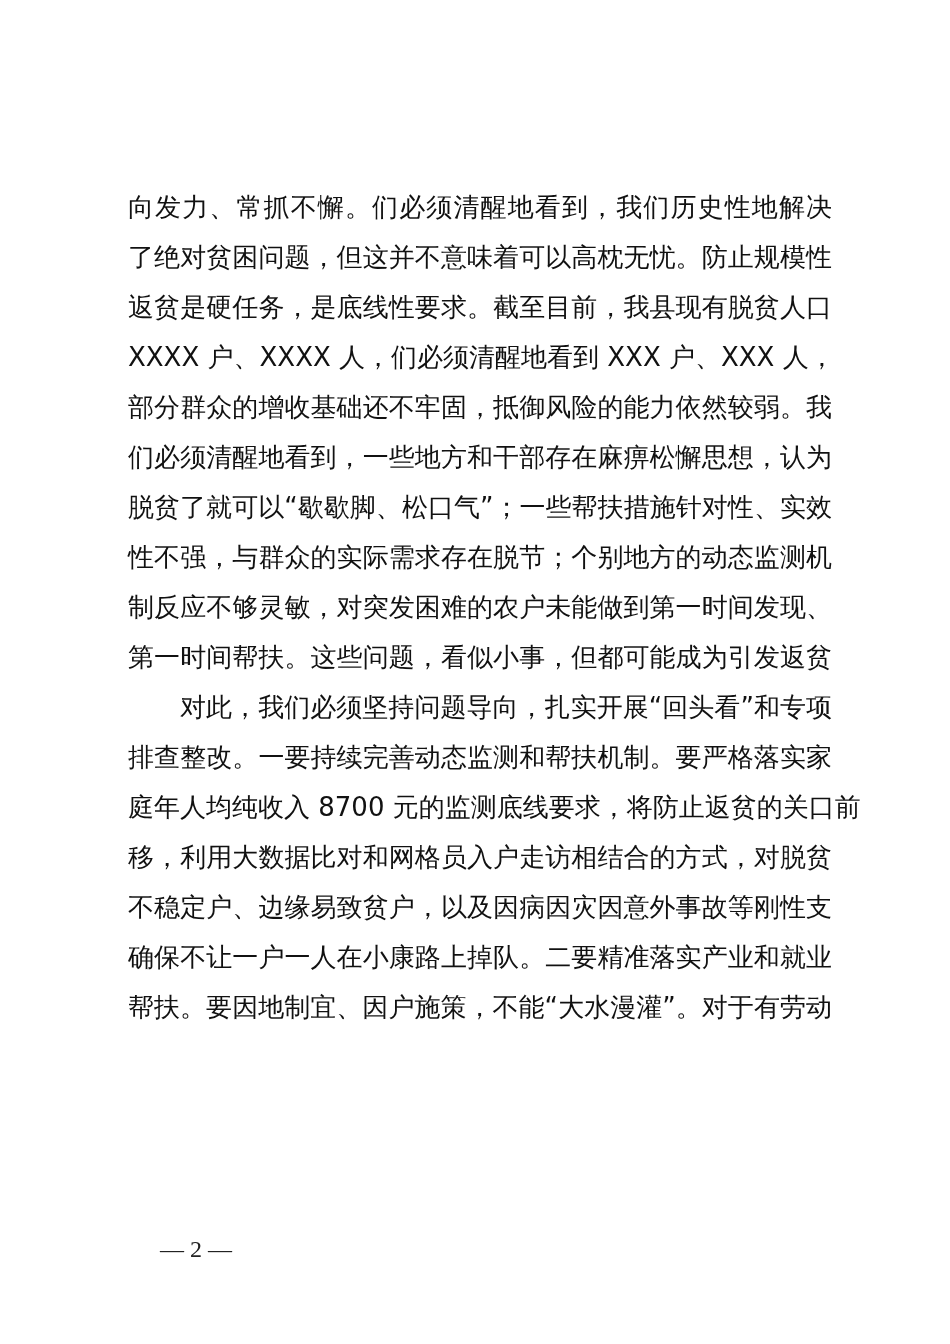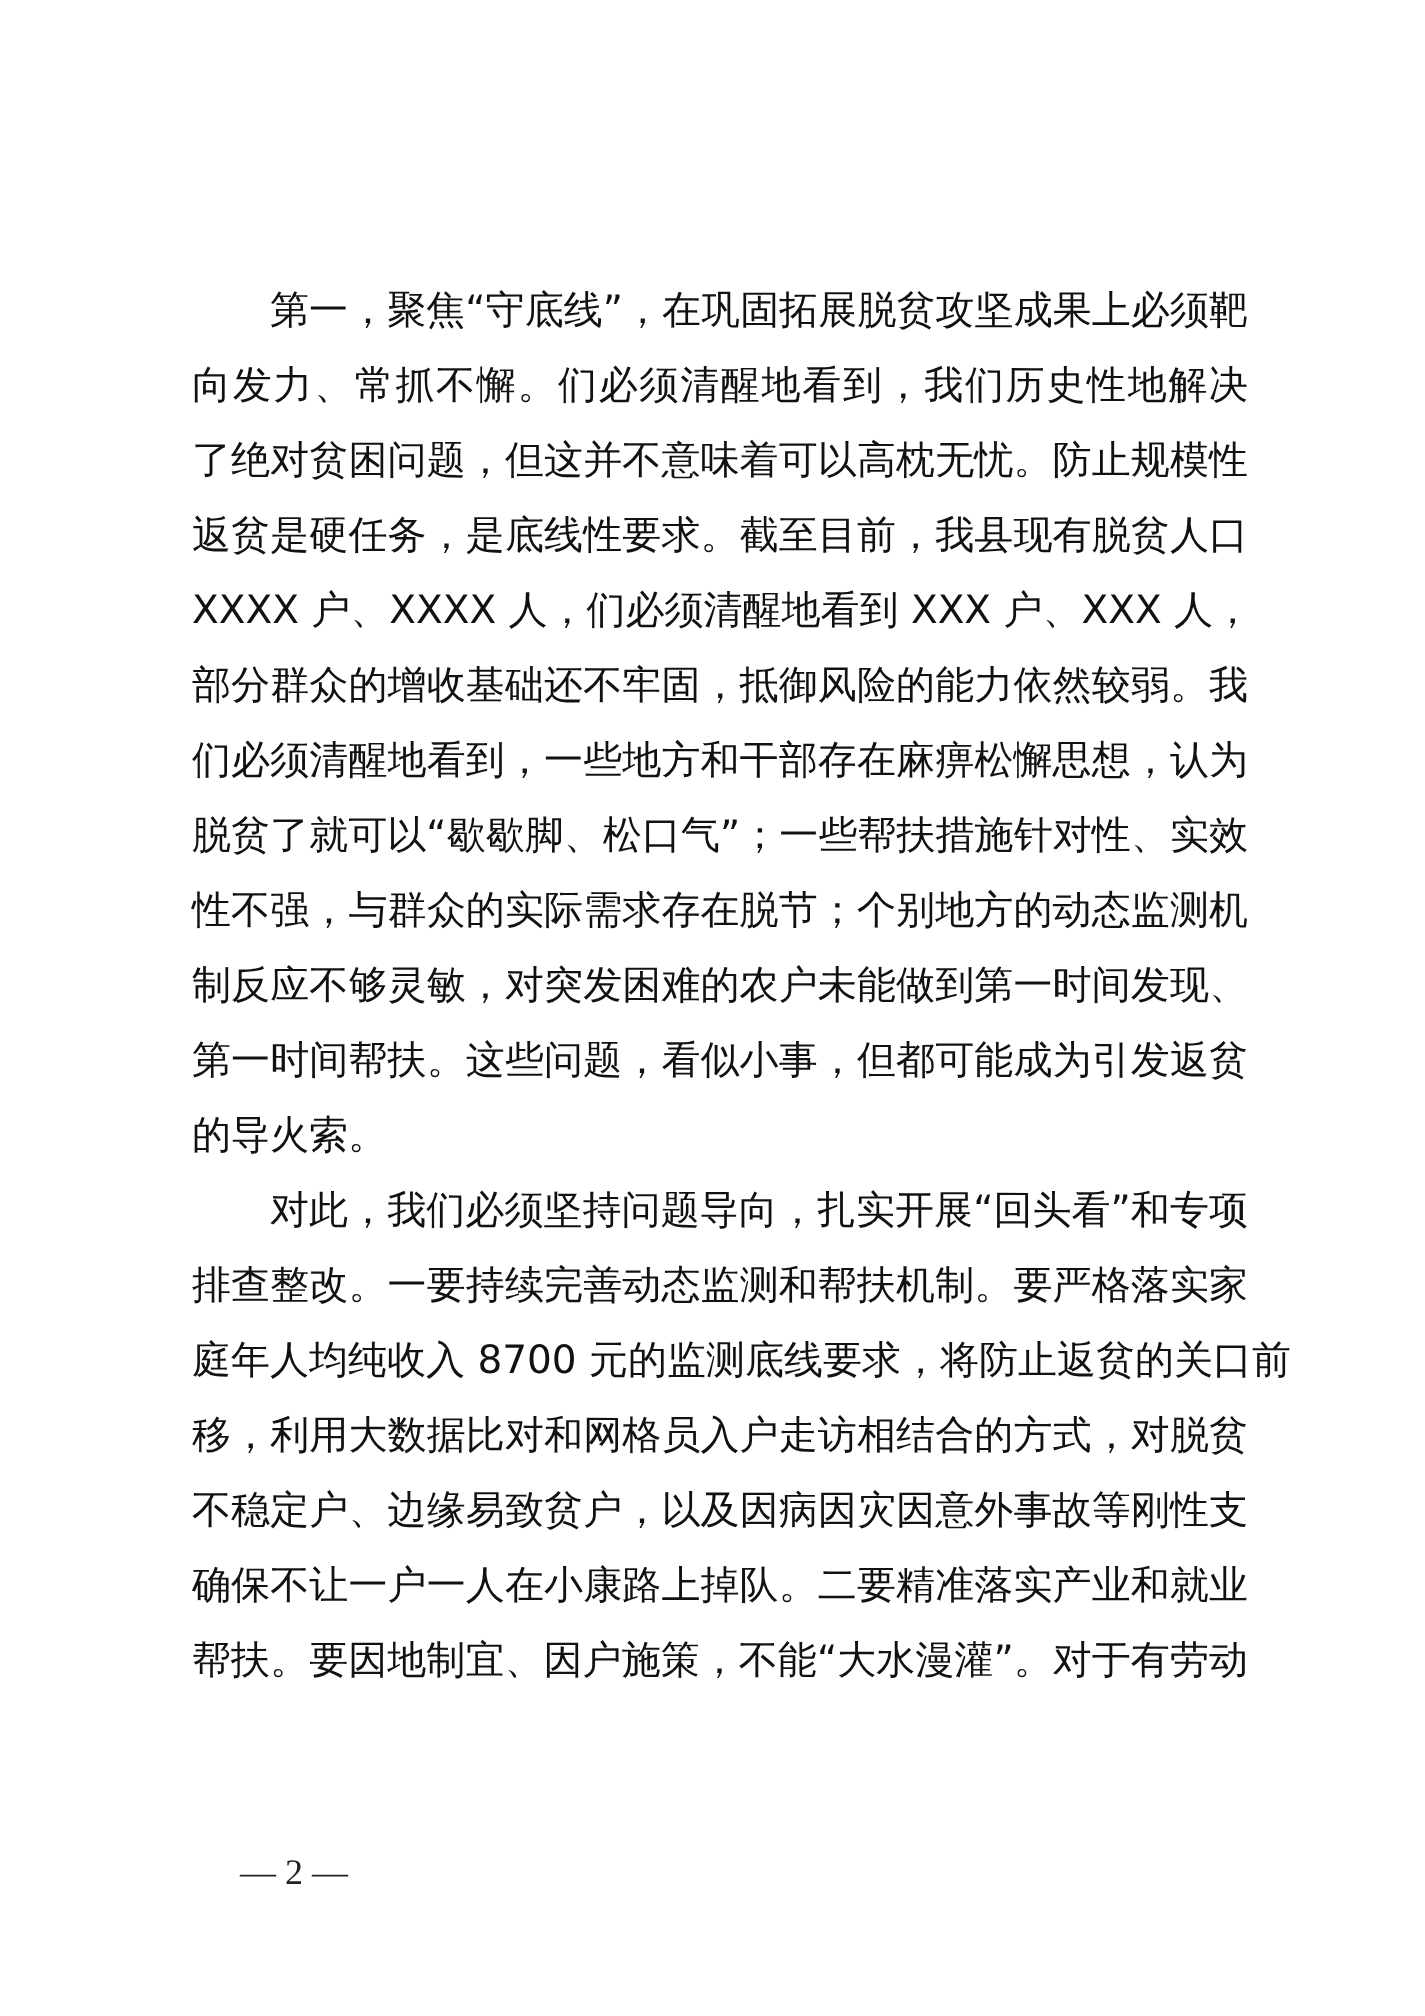--- a/index.html
+++ b/index.html
@@ -21,32 +21,30 @@
     font-family: "Liberation Serif", "DejaVu Serif", serif;
     font-size: 24px; color: #222;
   }
 </style>
 </head>
 <body>
 
 <div class="page">
   <div class="text-block" id="text-block">
       <div>
-        <div class="line indent"><span>第一，聚焦“守底线”，在巩固拓展脱贫攻坚成果上必须靶</span></div>
         <div class="line"><span>向发力、常抓不懈。们必须清醒地看到，我们历史性地解决</span></div>
         <div class="line"><span>了绝对贫困问题，但这并不意味着可以高枕无忧。防止规模性</span></div>
         <div class="line"><span>返贫是硬任务，是底线性要求。截至目前，我县现有脱贫人口</span></div>
         <div class="line"><span>XXXX 户、XXXX 人，们必须清醒地看到 XXX 户、XXX 人，</span></div>
         <div class="line"><span>部分群众的增收基础还不牢固，抵御风险的能力依然较弱。我</span></div>
         <div class="line"><span>们必须清醒地看到，一些地方和干部存在麻痹松懈思想，认为</span></div>
         <div class="line"><span>脱贫了就可以“歇歇脚、松口气”；一些帮扶措施针对性、实效</span></div>
         <div class="line"><span>性不强，与群众的实际需求存在脱节；个别地方的动态监测机</span></div>
         <div class="line"><span>制反应不够灵敏，对突发困难的农户未能做到第一时间发现、</span></div>
         <div class="line"><span>第一时间帮扶。这些问题，看似小事，但都可能成为引发返贫</span></div>
-        <div class="line last"><span>的导火索。</span></div>
       </div>
       <div>
         <div class="line indent"><span>对此，我们必须坚持问题导向，扎实开展“回头看”和专项</span></div>
         <div class="line"><span>排查整改。</span><b>一要</b><span>持续完善动态监测和帮扶机制。要严格落实家</span></div>
         <div class="line"><span>庭年人均纯收入 8700 元的监测底线要求，将防止返贫的关口前</span></div>
         <div class="line"><span>移，利用大数据比对和网格员入户走访相结合的方式，对脱贫</span></div>
         <div class="line"><span>不稳定户、边缘易致贫户，以及因病因灾因意外事故等刚性支</span></div>
         <div class="line"><span>确保不让一户一人在小康路上掉队。</span><b>二要</b><span>精准落实产业和就业</span></div>
         <div class="line"><span>帮扶。要因地制宜、因户施策，不能“大水漫灌”。对于有劳动</span></div>
       </div>

